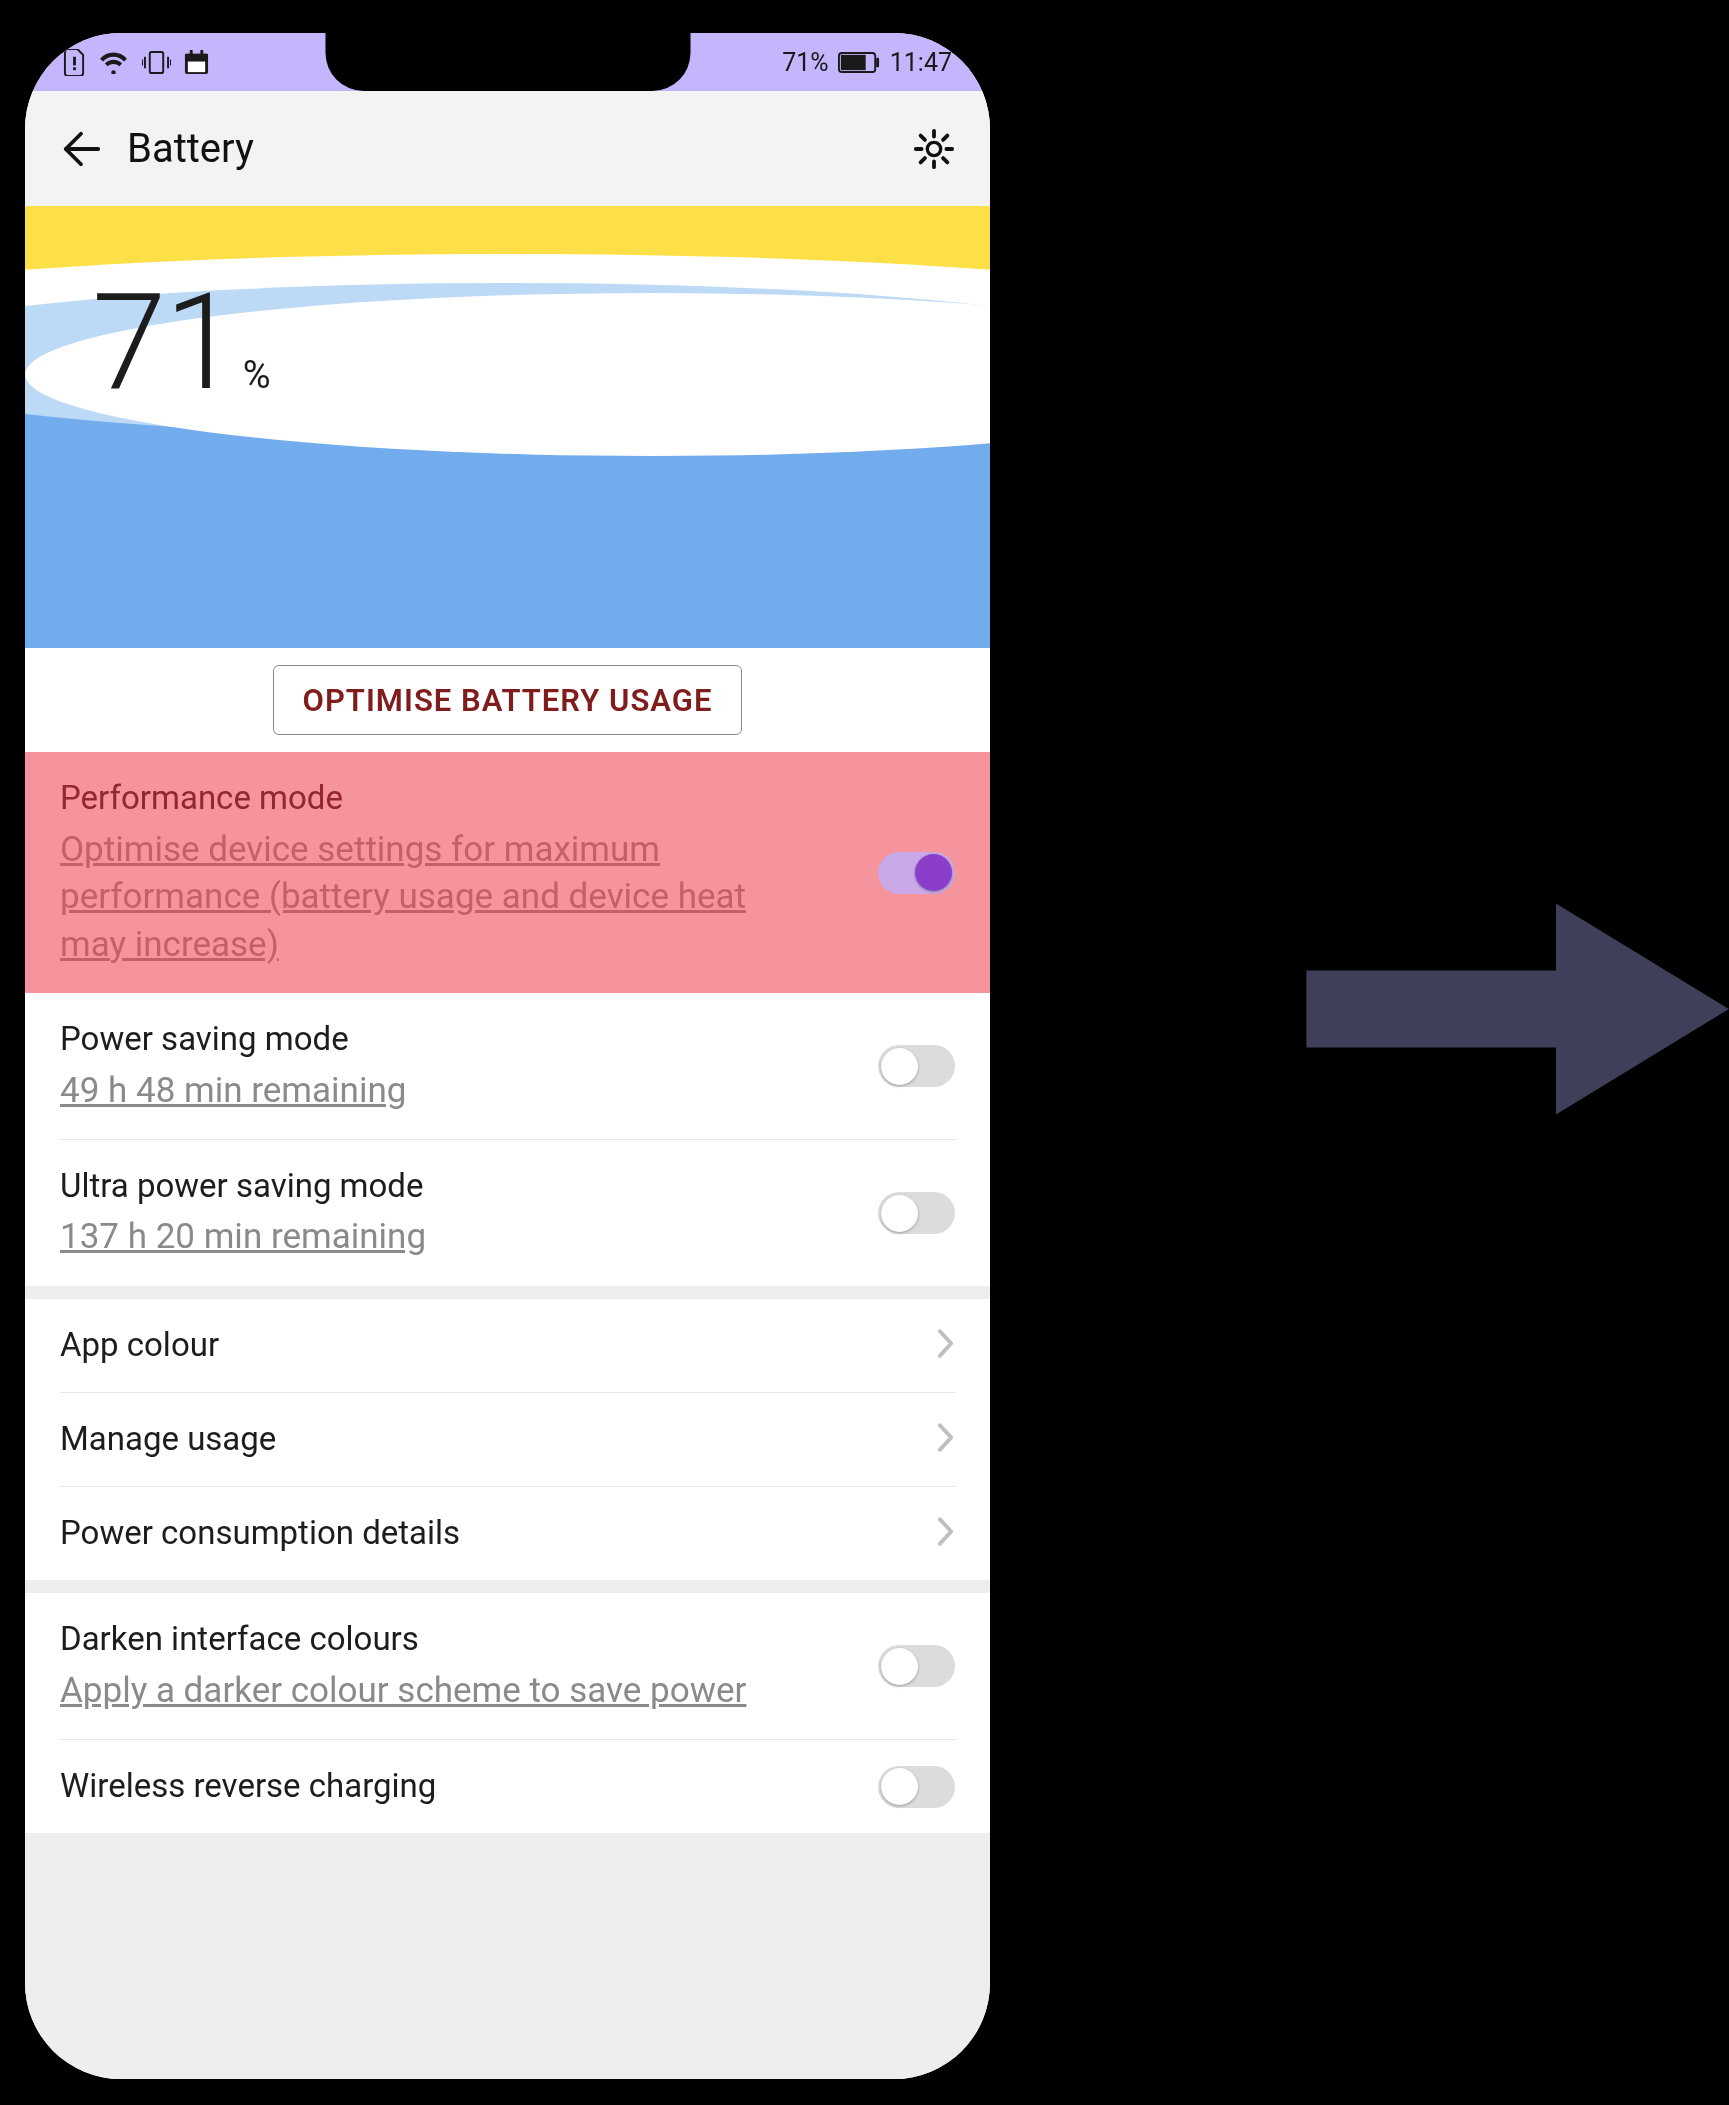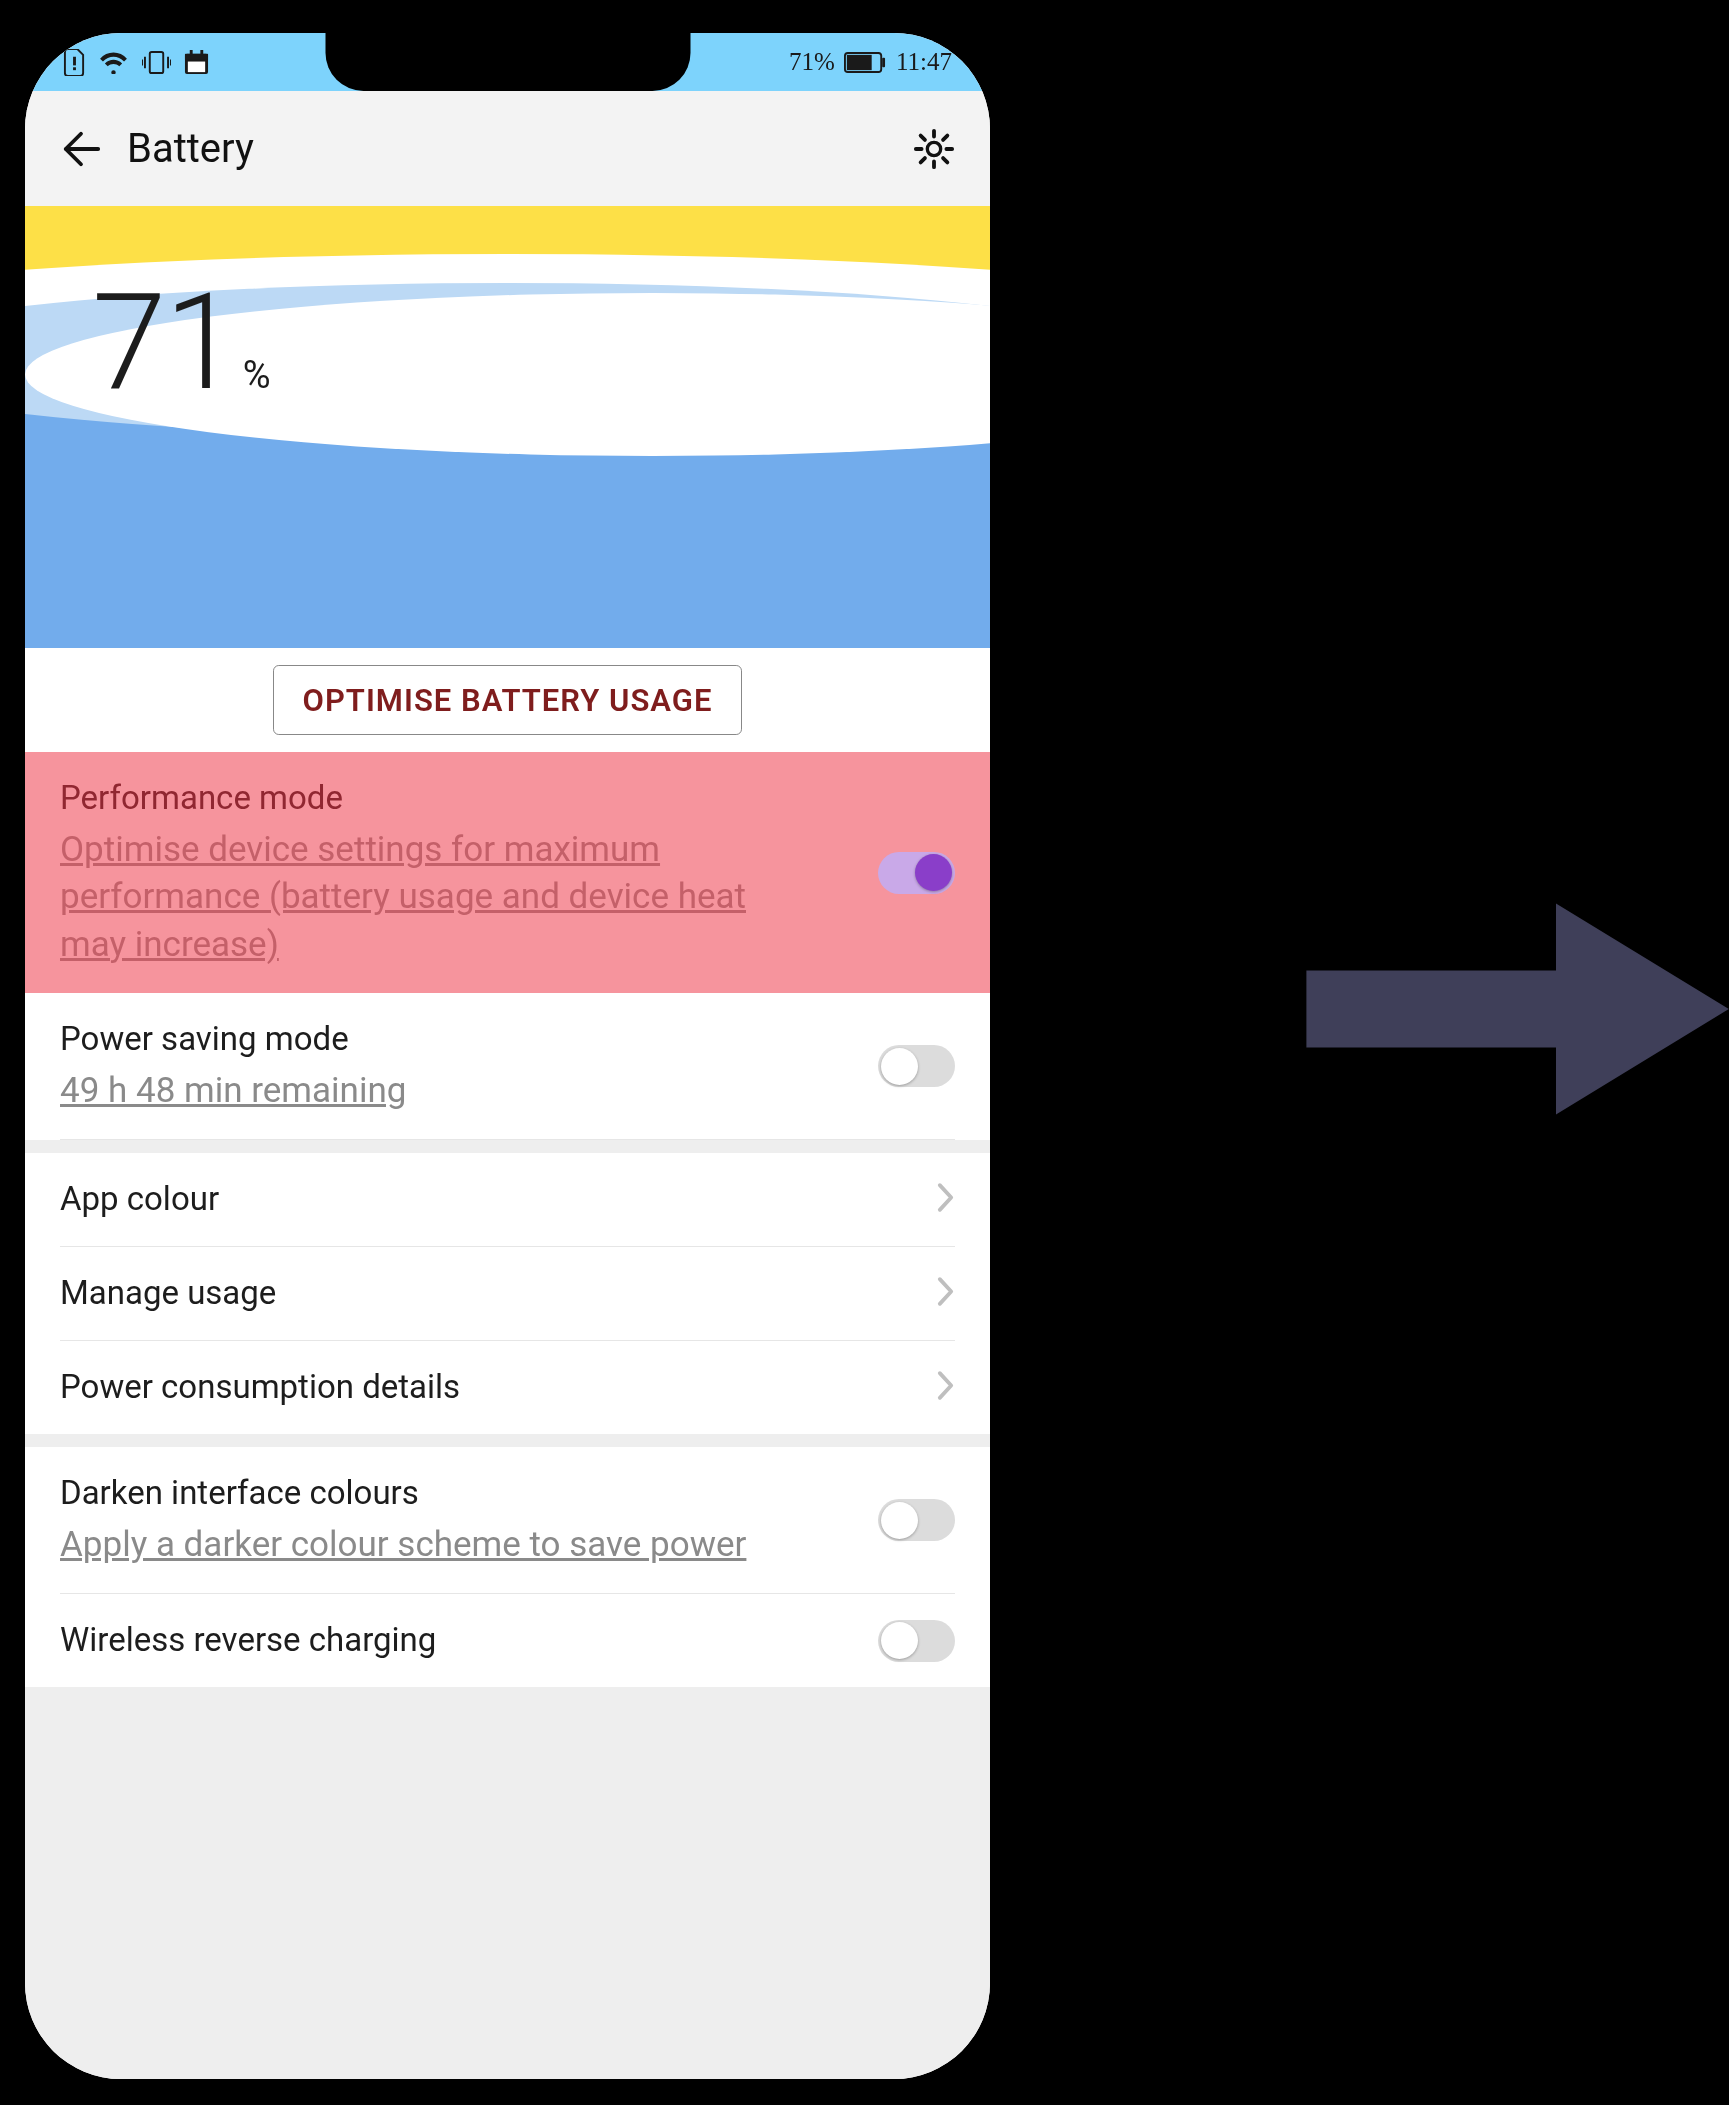--- a/index.html
+++ b/index.html
@@ -1,21 +1,21 @@
 <!DOCTYPE html>
 <html><head>
 <meta charset="utf-8">
 <style>
   html,body{margin:0;padding:0;background:#000;width:1729px;height:2106px;font-family:-apple-system,BlinkMacSystemFont,"Segoe UI",Roboto,Arial,sans-serif;overflow:hidden;}
   *{box-sizing:border-box;}
   .phone{position:absolute;left:25px;top:33px;width:965px;height:2046px;background:#fff;border-radius:96px;overflow:hidden;}
   
   .notch{position:absolute;top:0;left:50%;transform:translateX(-50%);width:365px;height:58px;background:#000;border-bottom-left-radius:38px;border-bottom-right-radius:38px;z-index:10;}
   
-  .statusbar{position:absolute;top:0;left:0;right:0;height:58px;display:flex;align-items:center;justify-content:space-between;padding:0 38px;font-size:23px;color:#1a1a1a;background:#7dd3fc;z-index:5;font-family:Liberation Serif, serif;}
+  .statusbar{position:absolute;top:0;left:0;right:0;height:58px;display:flex;align-items:center;justify-content:space-between;padding:0 38px;font-size:23px;color:#1a1a1a;background:#c4b5fd;z-index:5;}
   .status-left{display:flex;gap:13.4px;align-items:center;}
   .status-right{display:flex;gap:9.6px;align-items:center;font-size:25px;}
   .ico svg{display:block;}
   
   .header{position:absolute;top:58px;left:0;right:0;height:115px;display:flex;align-items:center;background:#f3f3f3;padding:0 29px;}
   .header .back{width:54px;height:54px;display:flex;align-items:center;justify-content:center;}
   .header .title{font-size:40px;font-weight:400;margin-left:19px;flex:1;color:#111;}
   .header .gear{width:54px;height:54px;display:flex;align-items:center;justify-content:center;}
   
   .content{position:absolute;top:173px;left:0;right:0;bottom:0;overflow:hidden;background:#eeeeee;}
@@ -147,20 +147,29 @@
       <div class="row">
         <div class="txt">
           <div class="lab">Power saving mode</div>
           <div class="sub">49 h 48 min remaining</div>
         </div>
         <div class="toggle">
             <div class="knob"></div>
           </div>
       </div>
       <div class="sep"></div>
+      <div class="row">
+        <div class="txt">
+          <div class="lab">Ultra power saving mode</div>
+          <div class="sub">137 h 20 min remaining</div>
+        </div>
+        <div class="toggle">
+            <div class="knob"></div>
+          </div>
+      </div>
     </div>
 
     <div class="group">
       <div class="row">
         <div class="txt">
           <div class="lab">App colour</div>
         </div>
         <div class="chev">
           <svg width="19" height="33" viewBox="0 0 20 34">
               <path d="M4 4l12 13L4 30" stroke="#bfbfbf" stroke-width="4" fill="none" stroke-linecap="round" stroke-linejoin="round"></path>

